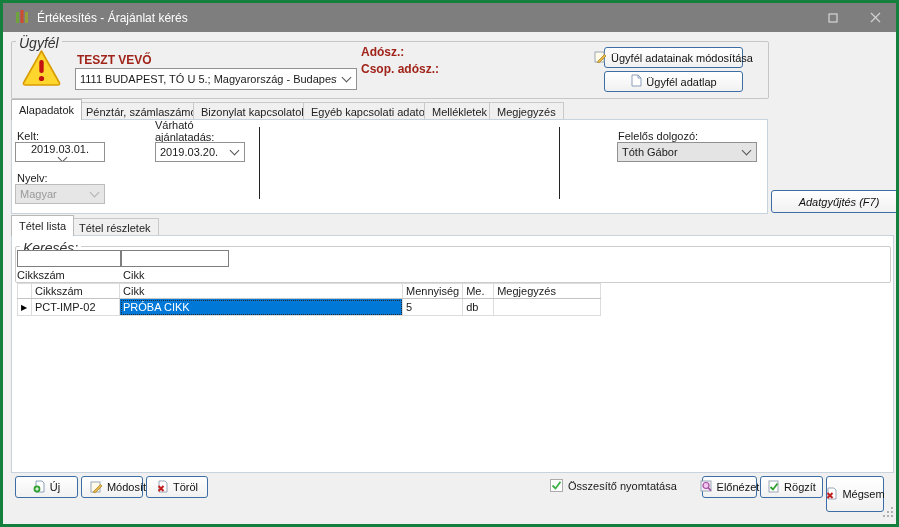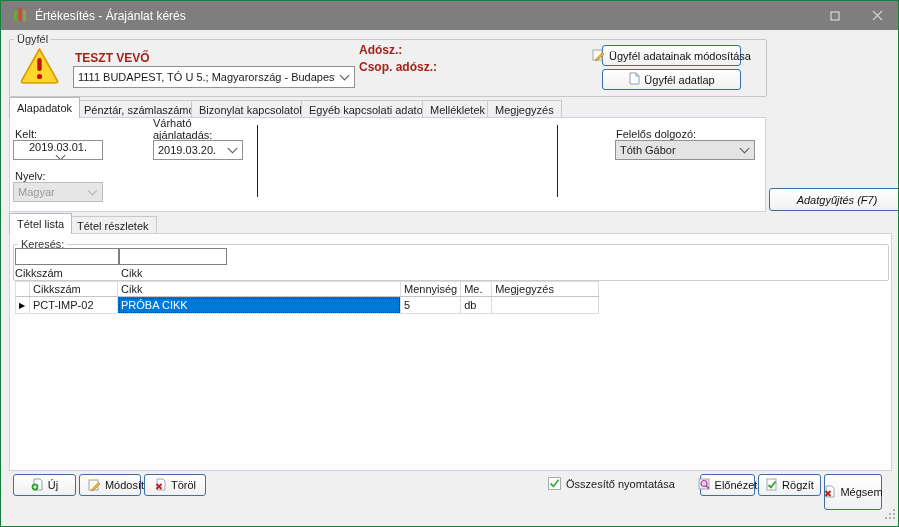--- a/index.html
+++ b/index.html
@@ -1,28 +1,28 @@
 <!DOCTYPE html>
 <html><head>
 <meta charset="utf-8">
 <style>
   html,body{margin:0;padding:0;background:#d8d8d8;}
   .win{
     position:relative;width:899px;height:527px;box-sizing:border-box;
-    background:#f0f0f0;border:1px solid #15803d;overflow:hidden;
+    background:#f0f0f0;border:3px solid #15803d;overflow:hidden;
     font-family:"Liberation Sans",sans-serif;font-size:11px;color:#1a1a1a;
   }
   
   .titlebar{position:absolute;left:0;top:0;right:0;height:29px;background:#7e7e7e;
     display:flex;align-items:center;padding-left:12px;gap:8px;}
   .titlebar .title{color:#ffffff;font-size:12px;}
   .win-controls{position:absolute;right:0;top:0;height:29px;display:flex;}
   .win-ctrl{width:42px;height:29px;display:flex;align-items:center;justify-content:center;cursor:default;}
   
-  .grouplabel{position:absolute;font-size:11px;color:#333;padding:0 3px;}
+  .grouplabel{position:absolute;font-size:14px;color:#333;padding:0 3px;font-style:italic;}
   .fieldset{position:absolute;border:1px solid #c6c6c6;border-radius:2px;}
   .btn{
     position:absolute;box-sizing:border-box;display:inline-flex;align-items:center;justify-content:center;
     gap:4px;background:linear-gradient(#ffffff,#f1f1f1);border:1px solid #3c6ea5;border-radius:3px;
     font-size:11px;color:#111;padding:0 4px;white-space:nowrap;
   }
   .combo{
     position:absolute;box-sizing:border-box;background:#fff;border:1px solid #919191;
     display:flex;align-items:center;padding:0 4px;font-size:11px;justify-content:space-between;white-space:nowrap;overflow:hidden;
   }

